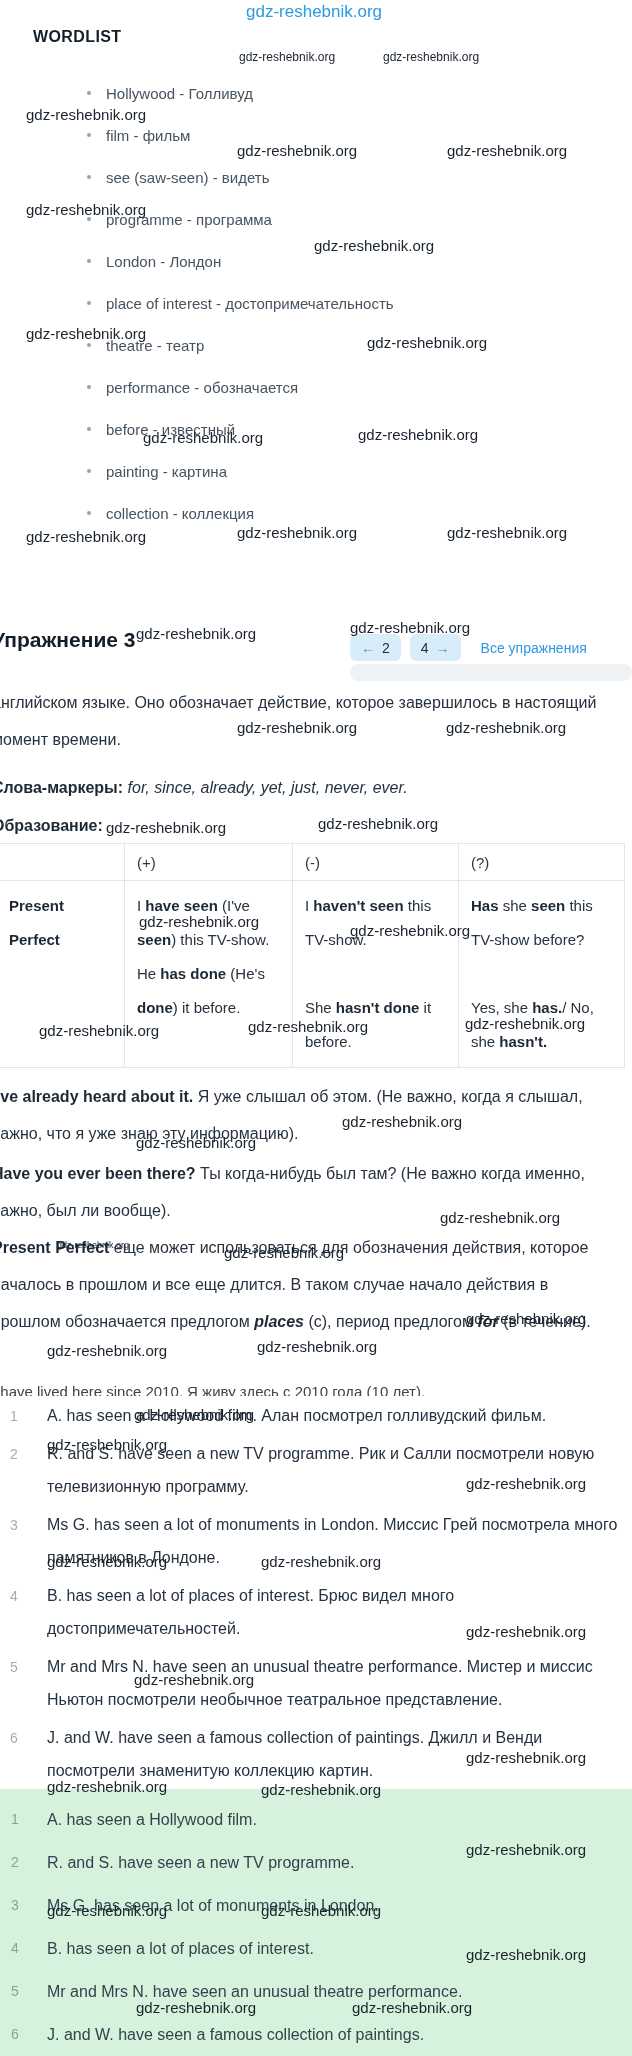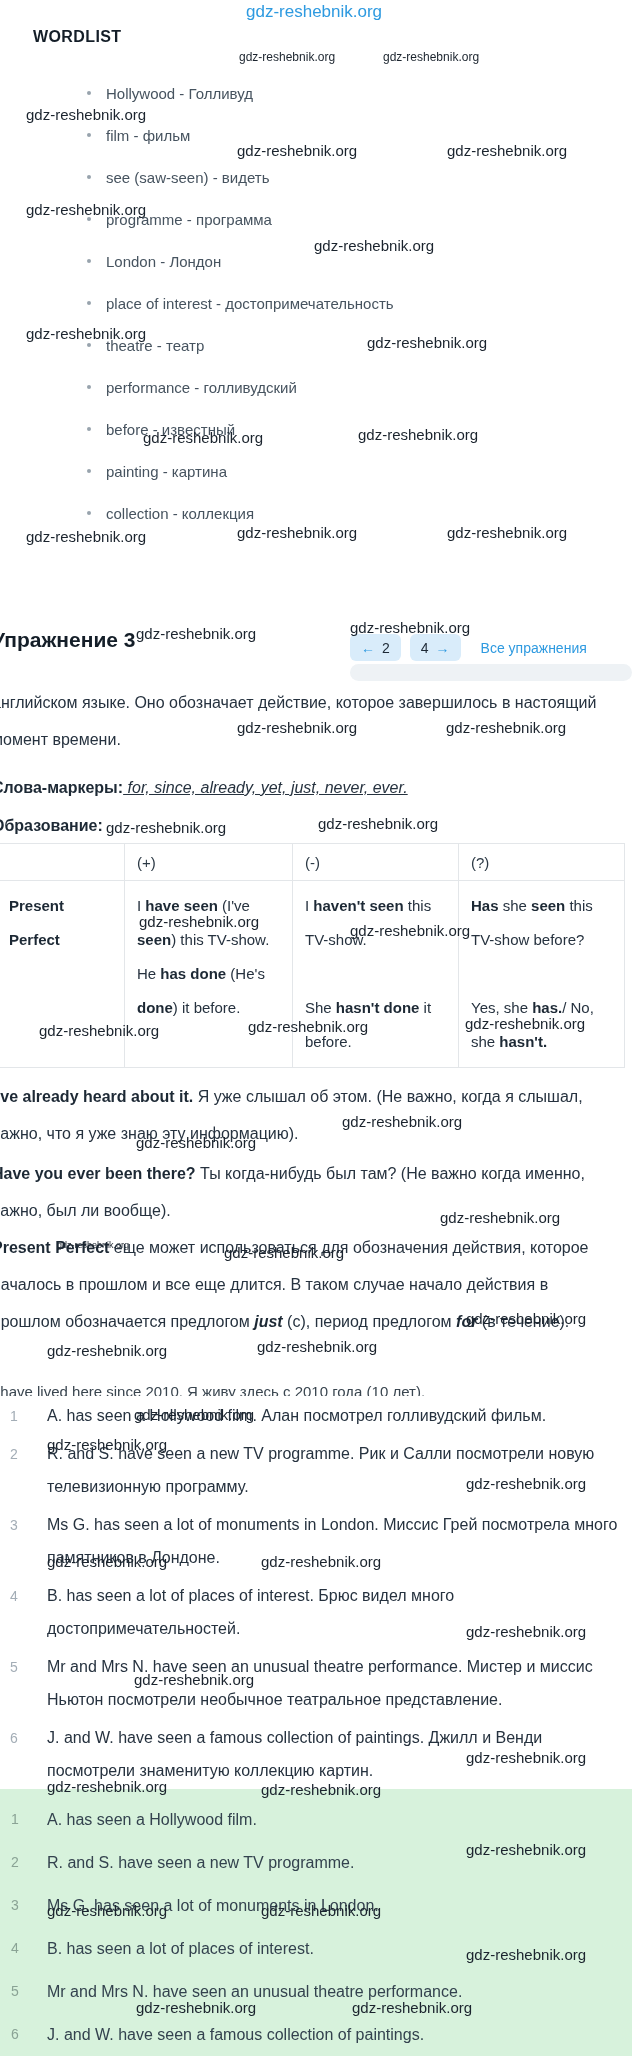--- a/index.html
+++ b/index.html
@@ -32,21 +32,21 @@
   .pill{display:flex;align-items:center;gap:7px;background:#d9ecfa;border-radius:6px;height:27px;padding:0 11px;font-size:14px;color:#1d2935;cursor:pointer;text-decoration:none;}
   .pill + .pill{margin-left:9px;}
   .pill .ar{color:#2e9ae0;}
   .all-link{margin-left:20px;font-size:14px;color:#2e9ae0;cursor:pointer;text-decoration:none;}
   .stub-bar{position:absolute;top:36px;left:358px;width:282px;height:17px;background:#eef2f5;border-radius:9px;}
 
   
   .p-intro{position:absolute;top:684px;left:-8px;width:606px;font-size:16px;line-height:37px;margin:0;}
   .p-markers{position:absolute;top:779px;left:-8px;width:622px;font-size:16px;margin:0;}
   .p-markers .lbl{font-weight:700;color:#1d2935;}
-  .p-markers .mk{font-style:italic;text-decoration:underline;}
+  .p-markers .mk{font-style:italic;}
   .p-form{position:absolute;top:817px;left:-8px;font-size:16px;font-weight:700;color:#1d2935;margin:0;}
 
   .gtable{position:absolute;top:843px;left:-8px;width:632px;border-collapse:collapse;font-size:15px;color:#26323f;table-layout:fixed;}
   .gtable th,.gtable td{border:1px solid #e3e6e9;text-align:left;vertical-align:top;font-weight:400;}
   .gtable thead th{height:36px;padding:0 12px;vertical-align:middle;color:#2c3945;}
   .gtable td{padding:8px 12px;line-height:34px;}
   .gtable .rowlbl{font-weight:700;padding-left:16px;color:#1d2935;}
   .gtable td p{margin:0;}
   .gtable td p.gap{margin-top:34px;}
   .gtable b{color:#1d2935;}
@@ -151,21 +151,21 @@
     <li class="wl-item">
         <span class="dot"></span>
         <span>place of interest - достопримечательность</span>
       </li>
     <li class="wl-item">
         <span class="dot"></span>
         <span>theatre - театр</span>
       </li>
     <li class="wl-item">
         <span class="dot"></span>
-        <span>performance - голливудский</span>
+        <span>performance - обозначается</span>
       </li>
     <li class="wl-item">
         <span class="dot"></span>
         <span>before - известный</span>
       </li>
     <li class="wl-item">
         <span class="dot"></span>
         <span>painting - картина</span>
       </li>
     <li class="wl-item">
@@ -228,21 +228,21 @@
         <p class="gap"><span>Yes, she </span><b>has.</b><span>/ No, she </span><b>hasn't.</b></p>
       </td>
     </tr>
   </tbody>
 </table>
 
 <p class="p-ex" id="ex-heard"><b>I've already heard about it.</b><span> Я уже слышал об этом. (Не важно, когда я слышал, важно, что я уже знаю эту информацию).</span></p>
 
 <p class="p-ex" id="ex-been"><b>Have you ever been there?</b><span> Ты когда-нибудь был там? (Не важно когда именно, важно, был ли вообще).</span></p>
 
-<p class="p-ex" id="usage"><b>Present Perfect</b><span> еще может использоваться для обозначения действия, которое началось в прошлом и все еще длится. В таком случае начало действия в прошлом обозначается предлогом </span><b class="bi">just</b><span> (с), период предлогом </span><b class="bi">for</b><span> (в течение).</span></p>
+<p class="p-ex" id="usage"><b>Present Perfect</b><span> еще может использоваться для обозначения действия, которое началось в прошлом и все еще длится. В таком случае начало действия в прошлом обозначается предлогом </span><b class="bi">places</b><span> (с), период предлогом </span><b class="bi">for</b><span> (в течение).</span></p>
 
 <div class="clip-line">I have lived here since 2010. Я живу здесь с 2010 года (10 лет).</div>
 
 <section id="tasks">
   <div class="t-item"><span class="t-num">1</span><span>A. has seen a Hollywood film.</span><span> Алан посмотрел голливудский фильм.</span></div>
   <div class="t-item"><span class="t-num">2</span><span>R. and S. have seen a new TV programme.</span><span> Рик и Салли посмотрели новую телевизионную программу.</span></div>
   <div class="t-item"><span class="t-num">3</span><span>Ms G. has seen a lot of monuments in London.</span><span> Миссис Грей посмотрела много памятников в Лондоне.</span></div>
   <div class="t-item"><span class="t-num">4</span><span>B. has seen a lot of places of interest.</span><span> Брюс видел много достопримечательностей.</span></div>
   <div class="t-item"><span class="t-num">5</span><span>Mr and Mrs N. have seen an unusual theatre performance.</span><span> Мистер и миссис Ньютон посмотрели необычное театральное представление.</span></div>
   <div class="t-item"><span class="t-num">6</span><span>J. and W. have seen a famous collection of paintings.</span><span> Джилл и Венди посмотрели знаменитую коллекцию картин.</span></div>

